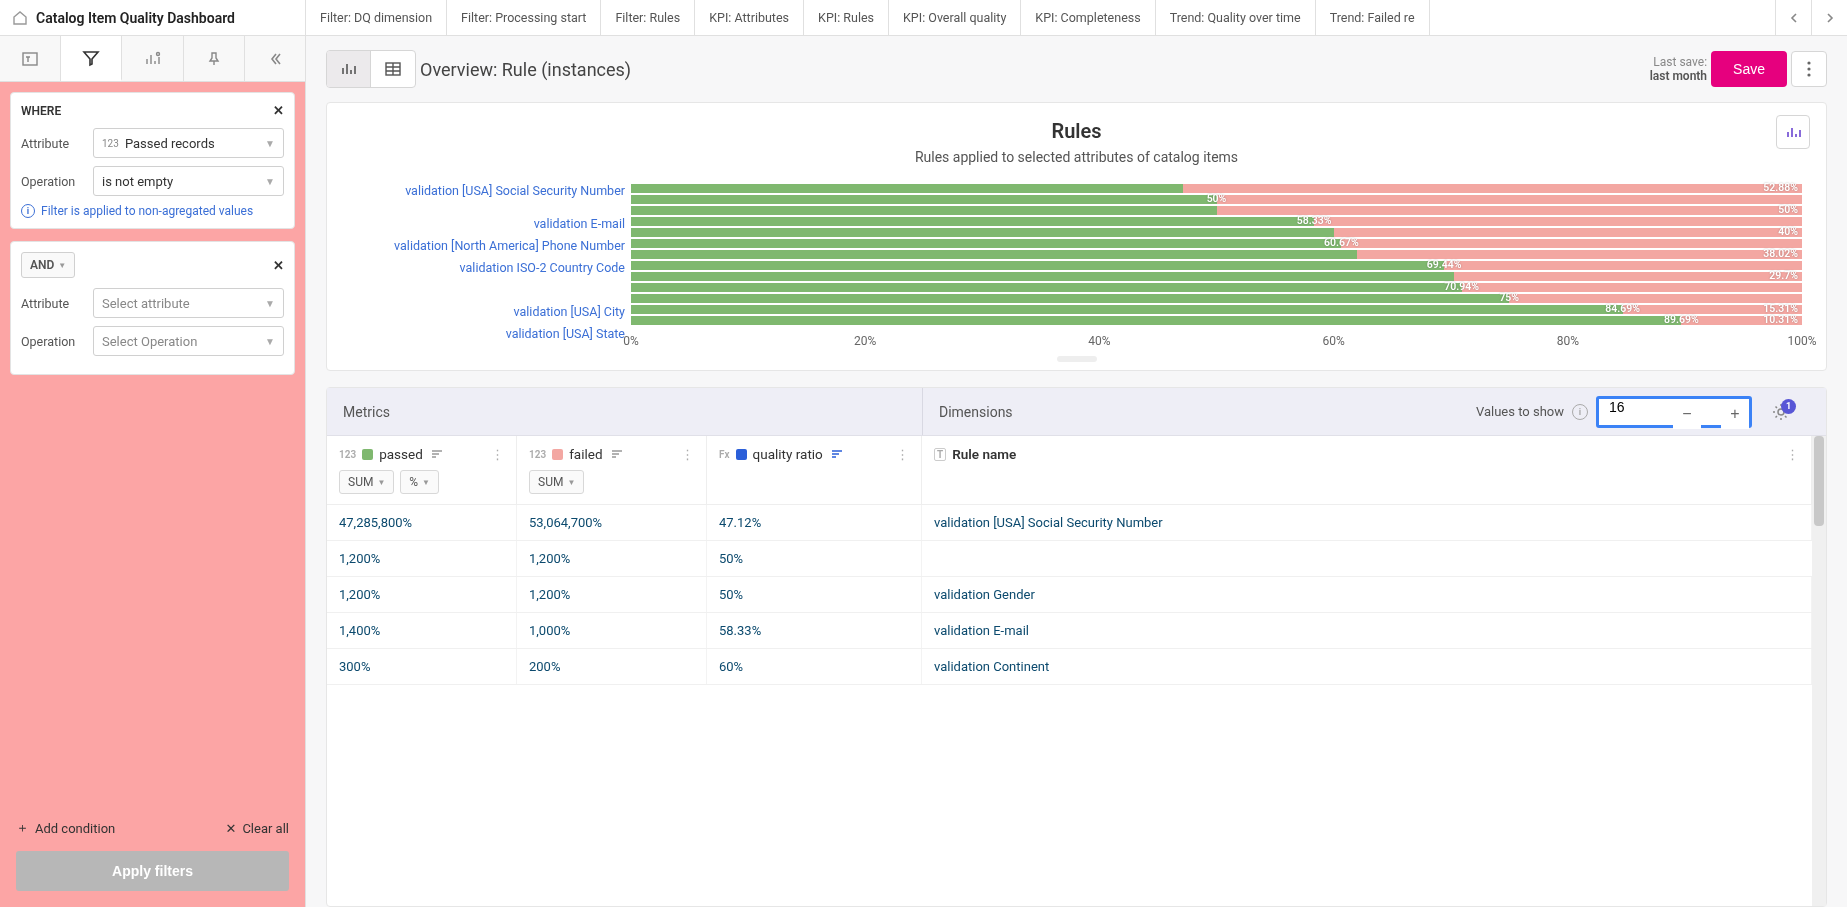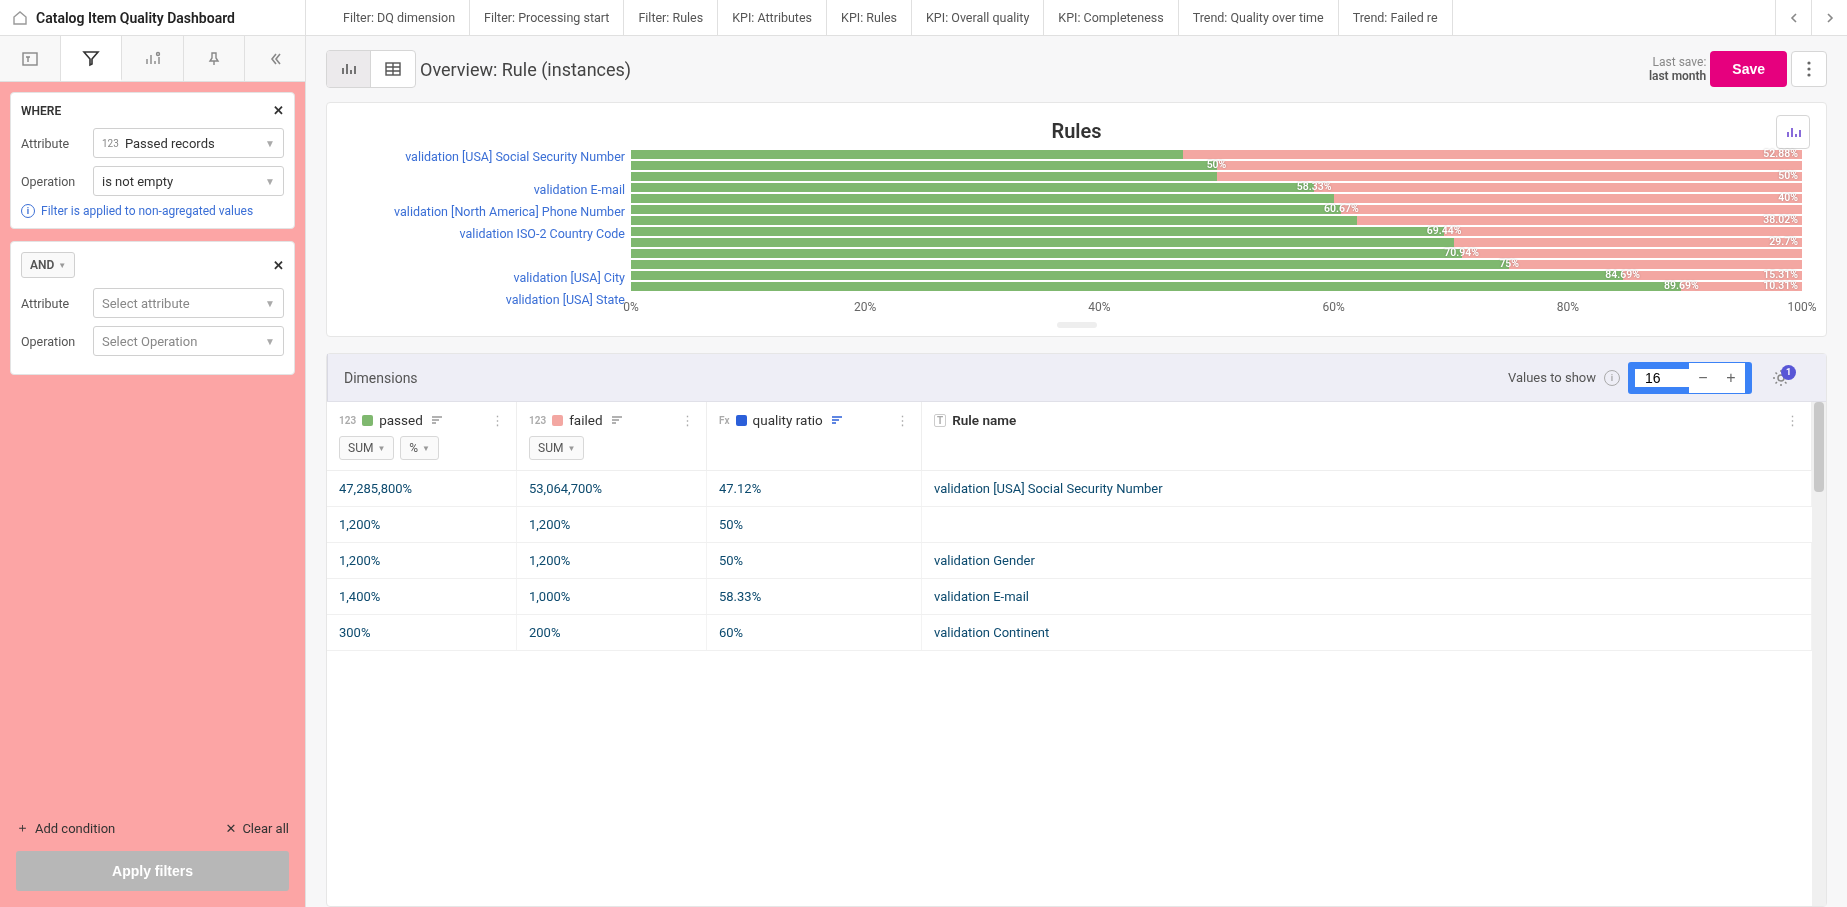--- a/index.html
+++ b/index.html
@@ -1,19 +1,19 @@
 <!DOCTYPE html>
 <html><head>
 <meta charset="utf-8">
 <style>
 * { box-sizing: border-box; margin: 0; padding: 0; }
 body { font-family: -apple-system, BlinkMacSystemFont, "Segoe UI", Roboto, Arial, sans-serif; font-size: 13px; color: #333; background: #fff; overflow: hidden; }
 
 
-.header-bar { display: flex; height: 36px; border-bottom: 1px solid #e0e0e0; align-items: stretch; gap: 23px; }
+.header-bar { display: flex; height: 36px; border-bottom: 1px solid #e0e0e0; align-items: stretch; }
 .header-title-cell { display: flex; align-items: center; padding: 0 12px; gap: 8px; border-right: 1px solid #e0e0e0; width: 306px; flex-shrink: 0; }
 .header-title-cell .home { width: 16px; height: 16px; color: #999; }
 .header-title-cell .title { font-weight: 600; font-size: 14px; color: #222; }
 .tabs-row { display: flex; flex: 1; overflow: hidden; }
 .tab { display: flex; align-items: center; padding: 0 14px; border-right: 1px solid #e0e0e0; font-size: 12.5px; color: #555; white-space: nowrap; cursor: pointer; }
 .nav-arrows { display: flex; align-items: stretch; }
 .nav-arrow { width: 36px; display: flex; align-items: center; justify-content: center; border-left: 1px solid #e0e0e0; cursor: pointer; color: #888; }
 
 
 .layout { display: flex; height: calc(907px - 36px); }
@@ -49,21 +49,21 @@
 .main { flex: 1; display: flex; flex-direction: column; background: #f7f7f8; overflow: hidden; }
 .toolbar { display: flex; align-items: center; padding: 14px 20px; gap: 4px; background: #f7f7f8; }
 .view-toggle { display: inline-flex; border: 1px solid #d6d6d6; border-radius: 4px; overflow: hidden; background: #fff; }
 .view-toggle .vt-btn { width: 44px; height: 36px; display: flex; align-items: center; justify-content: center; cursor: pointer; color: #555; }
 .view-toggle .vt-btn.active { background: #eceaec; }
 .view-toggle .vt-btn:first-child { border-right: 1px solid #d6d6d6; }
 .toolbar .title { font-size: 18px; color: #444; }
 .toolbar .spacer { flex: 1; }
 .last-save { text-align: right; font-size: 12px; color: #888; }
 .last-save .when { font-weight: 600; color: #555; }
-.save-btn { background: #e6007e; color: #fff; border: none; border-radius: 4px; height: 36px; padding: 0 22px; font-weight: 700; font-size: 14px; cursor: pointer; }
+.save-btn { background: #e6007e; color: #fff; border: none; border-radius: 4px; height: 36px; padding: 0 22px; font-weight: 400; font-size: 14px; cursor: pointer; }
 .more-btn { width: 36px; height: 36px; border: 1px solid #d6d6d6; border-radius: 4px; display: flex; align-items: center; justify-content: center; cursor: pointer; color: #666; background: #fff; }
 
 
 .chart-card { margin: 0 20px 16px; background: #fff; border: 1px solid #e6e6e6; border-radius: 4px; padding: 16px 24px 8px; position: relative; }
 .chart-switch { position: absolute; top: 12px; right: 16px; width: 34px; height: 34px; border: 1px solid #d6d6d6; border-radius: 4px; display: flex; align-items: center; justify-content: center; cursor: pointer; color: #7c5bd6; background: #fff; }
 .chart-title { text-align: center; font-size: 20px; font-weight: 600; color: #333; margin-bottom: 6px; }
 .chart-sub { text-align: center; font-size: 14px; color: #555; margin-bottom: 18px; }
 .chart-plot { display: flex; }
 .chart-ylabels { width: 280px; display: flex; flex-direction: column; align-items: flex-end; justify-content: flex-start; padding-right: 6px; padding-top: 2px; }
 .chart-ylabels .ylbl { height: 22px; display: flex; align-items: center; font-size: 12.5px; color: #3b6fd6; text-align: right; }
@@ -81,21 +81,21 @@
 
 .metrics-panel { margin: 0 20px; background: #fff; border: 1px solid #e6e6e6; border-radius: 4px; display: flex; flex-direction: column; flex: 1; min-height: 0; }
 .metrics-head { display: flex; background: #eeeef6; border-bottom: 1px solid #e0e0e8; align-items: center; height: 48px; }
 .metrics-head .sec-title { font-size: 14px; color: #555; padding: 0 16px; }
 .metrics-head .vsep { width: 1px; background: #d8d8e2; align-self: stretch; }
 .metrics-head .metrics-col { flex: 0 0 595px; }
 .metrics-head .dims-col { flex: 1; display: flex; align-items: center; }
 .values-show { margin-left: auto; display: flex; align-items: center; gap: 8px; padding-right: 10px; }
 .values-show .lbl { font-size: 13px; color: #555; }
 .values-show .info { width: 16px; height: 16px; border: 1.5px solid #aaa; border-radius: 50%; display: flex; align-items: center; justify-content: center; font-size: 9px; color: #aaa; font-weight: bold; }
-.stepper { display: flex; align-items: center; border: 7px solid #3b82f6; border-radius: 3px; height: 32px; background: #fff; }
+.stepper { display: flex; align-items: flex-start; border: 3px solid #3b82f6; border-radius: 3px; height: 32px; background: #fff; gap: 20px; }
 .stepper input { width: 54px; border: none; text-align: left; padding-left: 10px; font-size: 14px; outline: none; }
 .stepper button { width: 28px; height: 30px; border: none; background: #fff; cursor: pointer; color: #666; font-size: 16px; }
 .gear-wrap { position: relative; padding: 0 12px; color: #888; cursor: pointer; }
 .gear-badge { position: absolute; top: -4px; right: 6px; width: 15px; height: 15px; background: #5856d6; color: #fff; border-radius: 50%; font-size: 9px; display: flex; align-items: center; justify-content: center; font-weight: bold; }
 
 .col-headers { display: flex; border-bottom: 1px solid #eee; }
 .col-head { padding: 10px 12px; border-right: 1px solid #eee; }
 .col-head:nth-child(1) { width: 190px; }
 .col-head:nth-child(2) { width: 190px; }
 .col-head:nth-child(3) { width: 215px; }
@@ -291,20 +291,21 @@
       </div>
     </div>
 
     <div class="chart-card">
       <div class="chart-switch">
         <svg width="16" height="16" viewBox="0 0 16 16" fill="none" stroke="currentColor" stroke-width="1.8">
             <path d="M3 13 V8 M7 13 V4 M11 13 V10 M15 13 V6"></path>
           </svg>
       </div>
       <div class="chart-title">Rules</div>
+      <div class="chart-sub">Rules applied to selected attributes of catalog items</div>
       <div class="chart-plot">
         <div class="chart-ylabels" id="chart-ylabels" style="height: 154px; position: relative;">
             <div class="ylbl" style="position: absolute; right: 6px; top: -4px;">validation [USA] Social Security Number</div>
             <div class="ylbl" style="position: absolute; right: 6px; top: 29px;">validation E-mail</div>
             <div class="ylbl" style="position: absolute; right: 6px; top: 51px;">validation [North America] Phone Number</div>
             <div class="ylbl" style="position: absolute; right: 6px; top: 73px;">validation ISO-2 Country Code</div>
             <div class="ylbl" style="position: absolute; right: 6px; top: 117px;">validation [USA] City</div>
             <div class="ylbl" style="position: absolute; right: 6px; top: 139px;">validation [USA] State</div>
           </div>
         <div class="chart-bars">
@@ -385,20 +386,23 @@
               <span class="tick" style="left: 80%;">80%</span>
               <span class="tick" style="left: 100%;">100%</span>
             </div>
         </div>
       </div>
       <div class="chart-handle"></div>
     </div>
 
     <div class="metrics-panel">
       <div class="metrics-head">
+        <div class="metrics-col">
+            <div class="sec-title">Metrics</div>
+          </div>
         <div class="vsep"></div>
         <div class="dims-col">
           <div class="sec-title">Dimensions</div>
           <div class="values-show">
             <span class="lbl">Values to show</span>
             <span class="info">i</span>
             <div class="stepper">
               <input value="16" style="">
               <button>−</button>
               <button>+</button>

